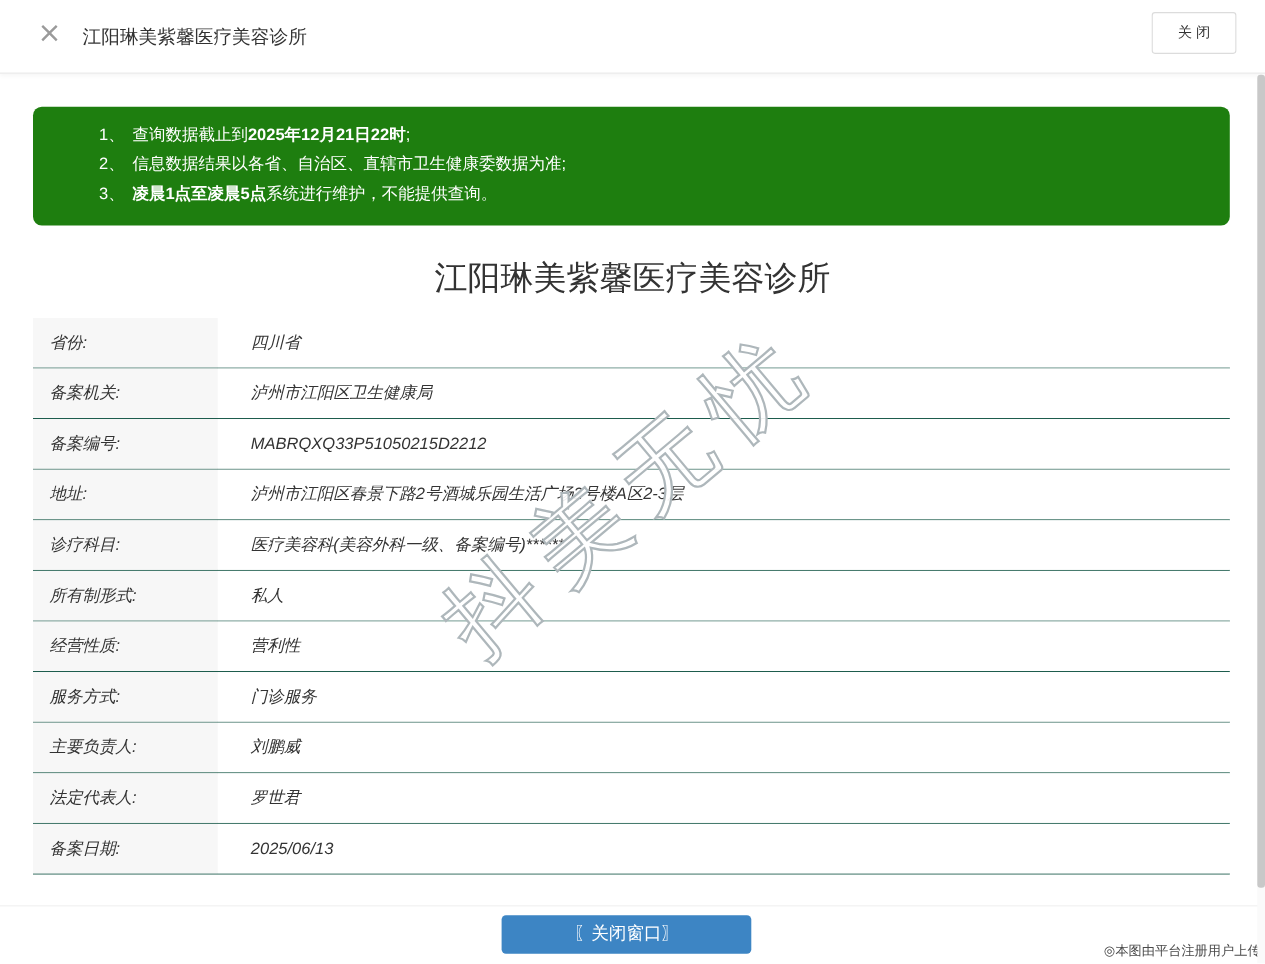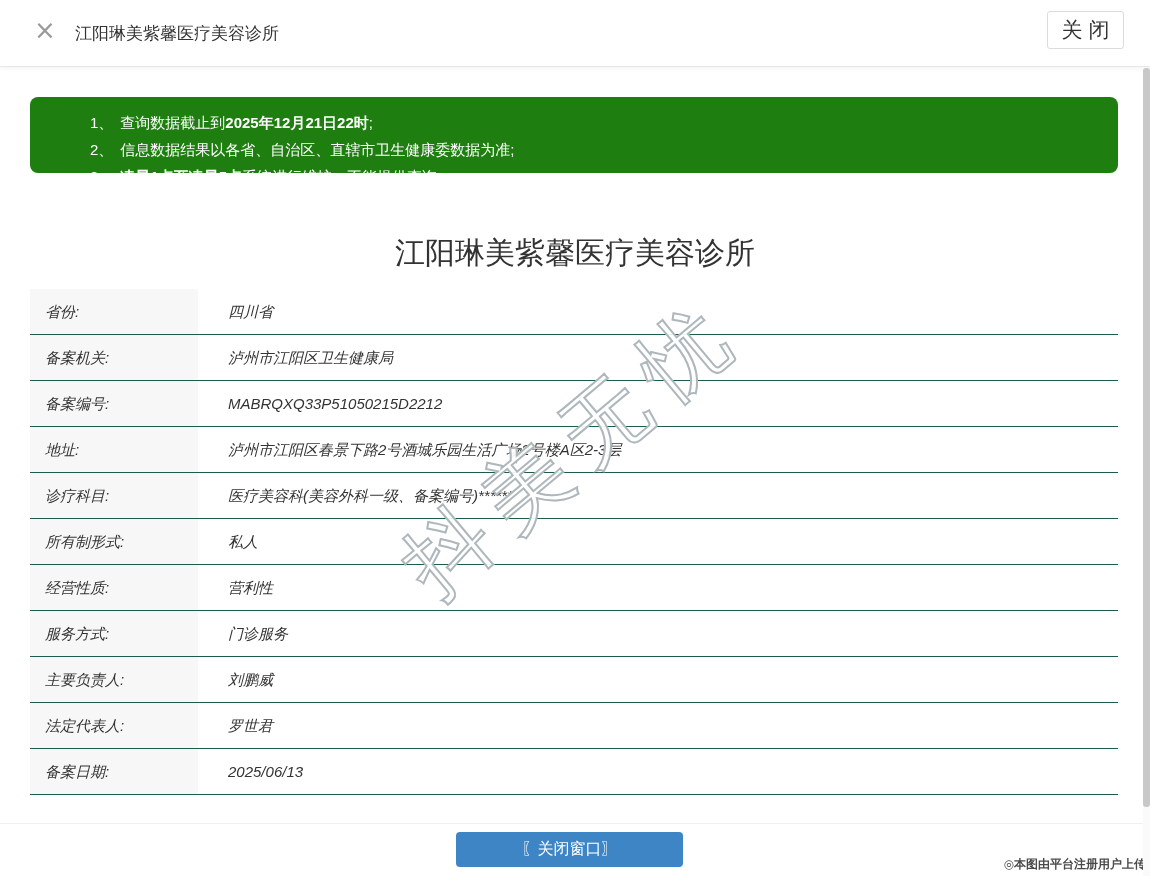--- a/index.html
+++ b/index.html
@@ -22,26 +22,26 @@
     font-family: "DejaVu Sans", sans-serif;
   }
   .topbar-title {
     position: absolute; left: 75px; top: 22px;
     font-size: 17px; color: #333;
   }
   .close-btn {
     position: absolute; right: 26px; top: 11px;
     width: 77px; height: 38px;
     background: #ffffff; border: 1px solid #dcdcdc; border-radius: 3px;
-    font-size: 21px; color: #333; cursor: pointer;
+    font-size: 13px; color: #333; cursor: pointer;
     font-family: inherit;
   }
   
   .notice {
-    position: absolute; left: 30px; top: 97px; width: 1088px; height: 76px;
+    position: absolute; left: 30px; top: 97px; width: 1088px; height: 108px;
     background: #1e7e0f; border-radius: 8px;
     color: #ffffff; font-size: 15px;
     padding: 12px 20px 12px 60px; line-height: 27px;
   }
   .notice .num { margin-right: 7px; }
   .notice b { font-weight: bold; }
   
   .page-title {
     position: absolute; top: 233px; left: 0; width: 1150px;
     text-align: center; font-size: 30px; font-weight: 500; color: #333;
@@ -77,21 +77,21 @@
   }
   .close-window-btn {
     position: absolute; left: 456px; top: 832px;
     width: 227px; height: 35px;
     background: #3d85c4; border: none; border-radius: 4px;
     color: #ffffff; font-size: 16px; cursor: pointer;
     font-family: inherit;
   }
   .copyright {
     position: absolute; right: 4px; bottom: 3px;
-    font-size: 12px; font-weight: bold; color: #4a4a4a;
+    font-size: 12px; font-weight: normal; color: #4a4a4a;
     text-shadow: -1px -1px 0 #fff, 1px -1px 0 #fff, -1px 1px 0 #fff, 1px 1px 0 #fff;
     z-index: 6;
   }
   
   .scrollbar {
     position: absolute; right: 0; top: 68px; bottom: 0; width: 7px;
     background: #fafafa; z-index: 7;
   }
   .scrollbar .thumb {
     position: absolute; top: 0; left: 0; width: 7px; height: 739px;

